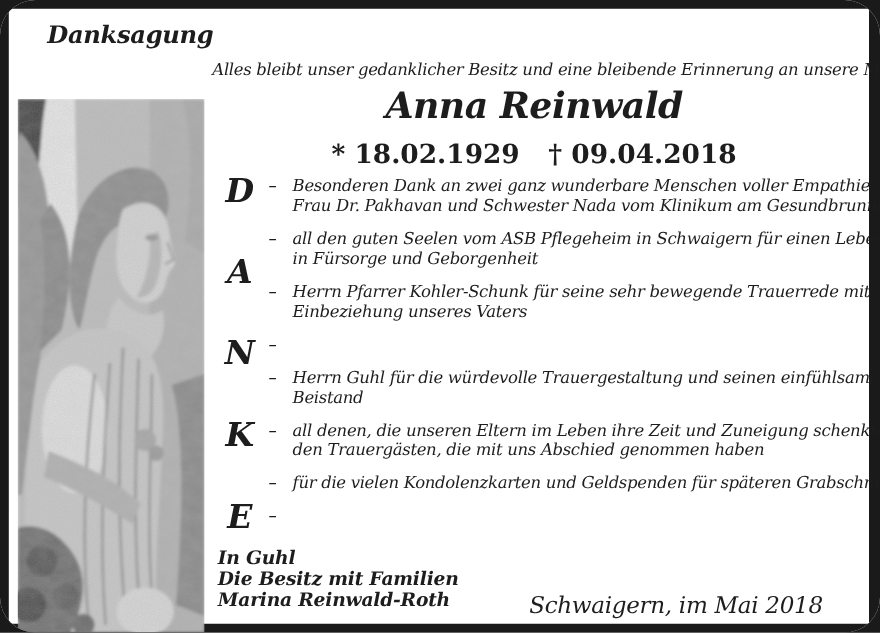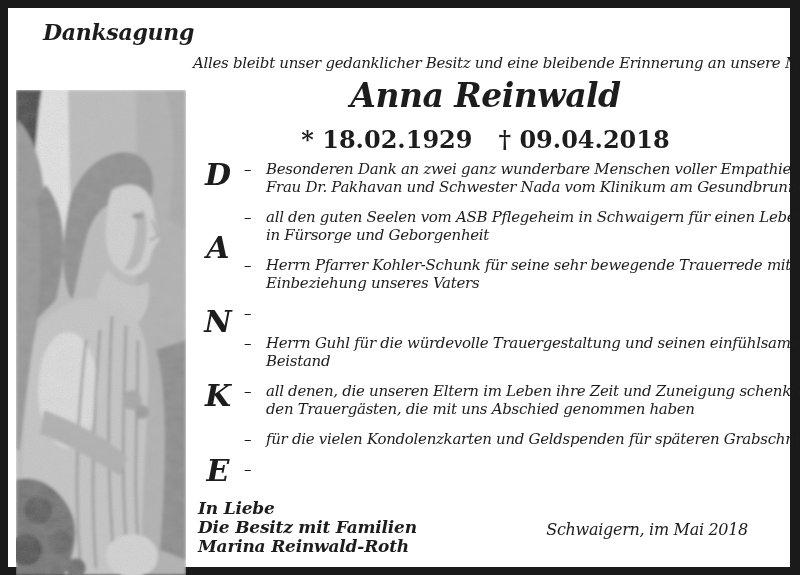--- a/index.html
+++ b/index.html
@@ -6,20 +6,21 @@
     margin: 0;
     padding: 0;
     background: #1a1a1a;
     font-family: "DejaVu Serif", serif;
   }
   #page {
     position: relative;
     width: 800px;
     height: 575px;
     overflow: hidden;
+    border-radius: 32px;
   }
   .sheet {
     position: absolute;
     inset: 0;
     background: #ffffff;
     border-style: solid;
     border-color: #1a1a1a;
     border-width: 8px 10px 8px 8px;
     box-sizing: border-box;
   }
@@ -90,22 +91,22 @@
   .thanks-item .t {
     white-space: pre;
   }
 
   .closing {
     left: 190px; top: 491px;
     font-size: 17px; font-weight: bold; font-style: italic;
     line-height: 19px; letter-spacing: -0.2px;
   }
   .place-date {
-    right: 42px; top: 512px;
-    font-size: 16px; font-style: italic; letter-spacing: -0.3px; text-align: center;
+    right: 42px; top: 530px;
+    font-size: 21px; font-style: italic; letter-spacing: -0.3px; text-align: center;
   }
 </style>
 </head>
 <body>
 
 <div id="page">
   <div class="sheet">
 
     <div class="abs txt notice-type">Danksagung</div>
 
@@ -209,21 +210,21 @@
       <div class="thanks-item">
         <span class="dash">–</span>
         <span class="t">für die vielen Kondolenzkarten und Geldspenden für späteren Grabschmuck</span>
       </div>
       <div class="thanks-item">
         <span class="dash">–</span>
       </div>
     </div>
 
     <div class="abs txt closing">
-      <div>In Liebe</div>
+      <div>In Guhl</div>
       <div>Die Besitz mit Familien</div>
       <div>Marina Reinwald-Roth</div>
     </div>
 
     <div class="abs txt place-date">Schwaigern, im Mai 2018</div>
 
   </div>
 </div>
 
 </body></html>

